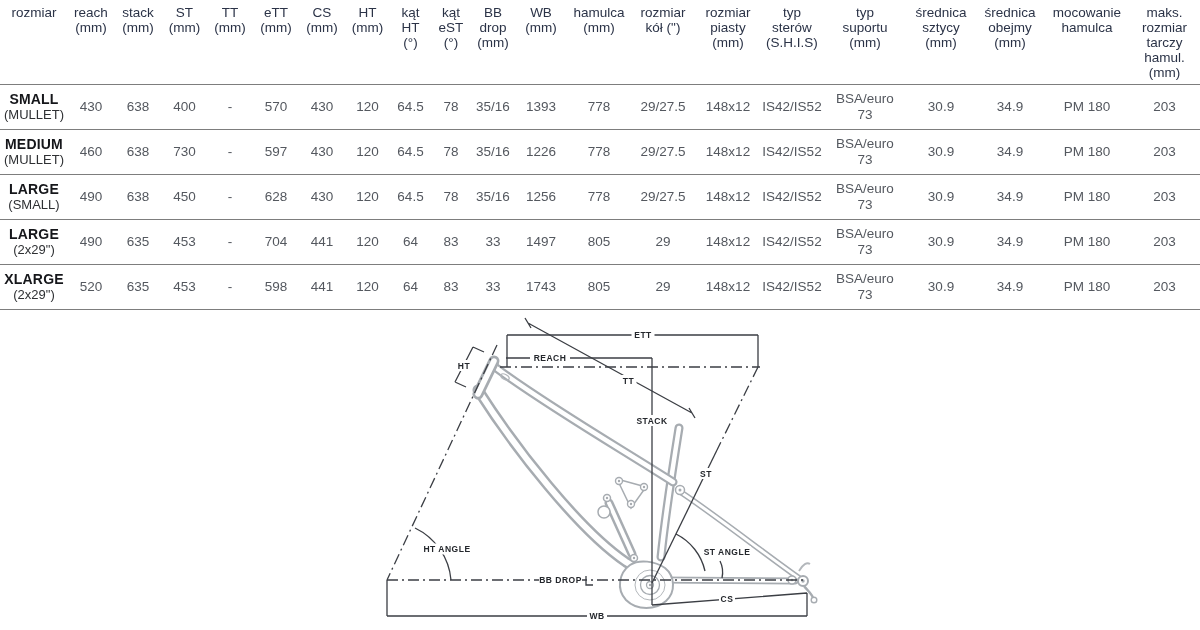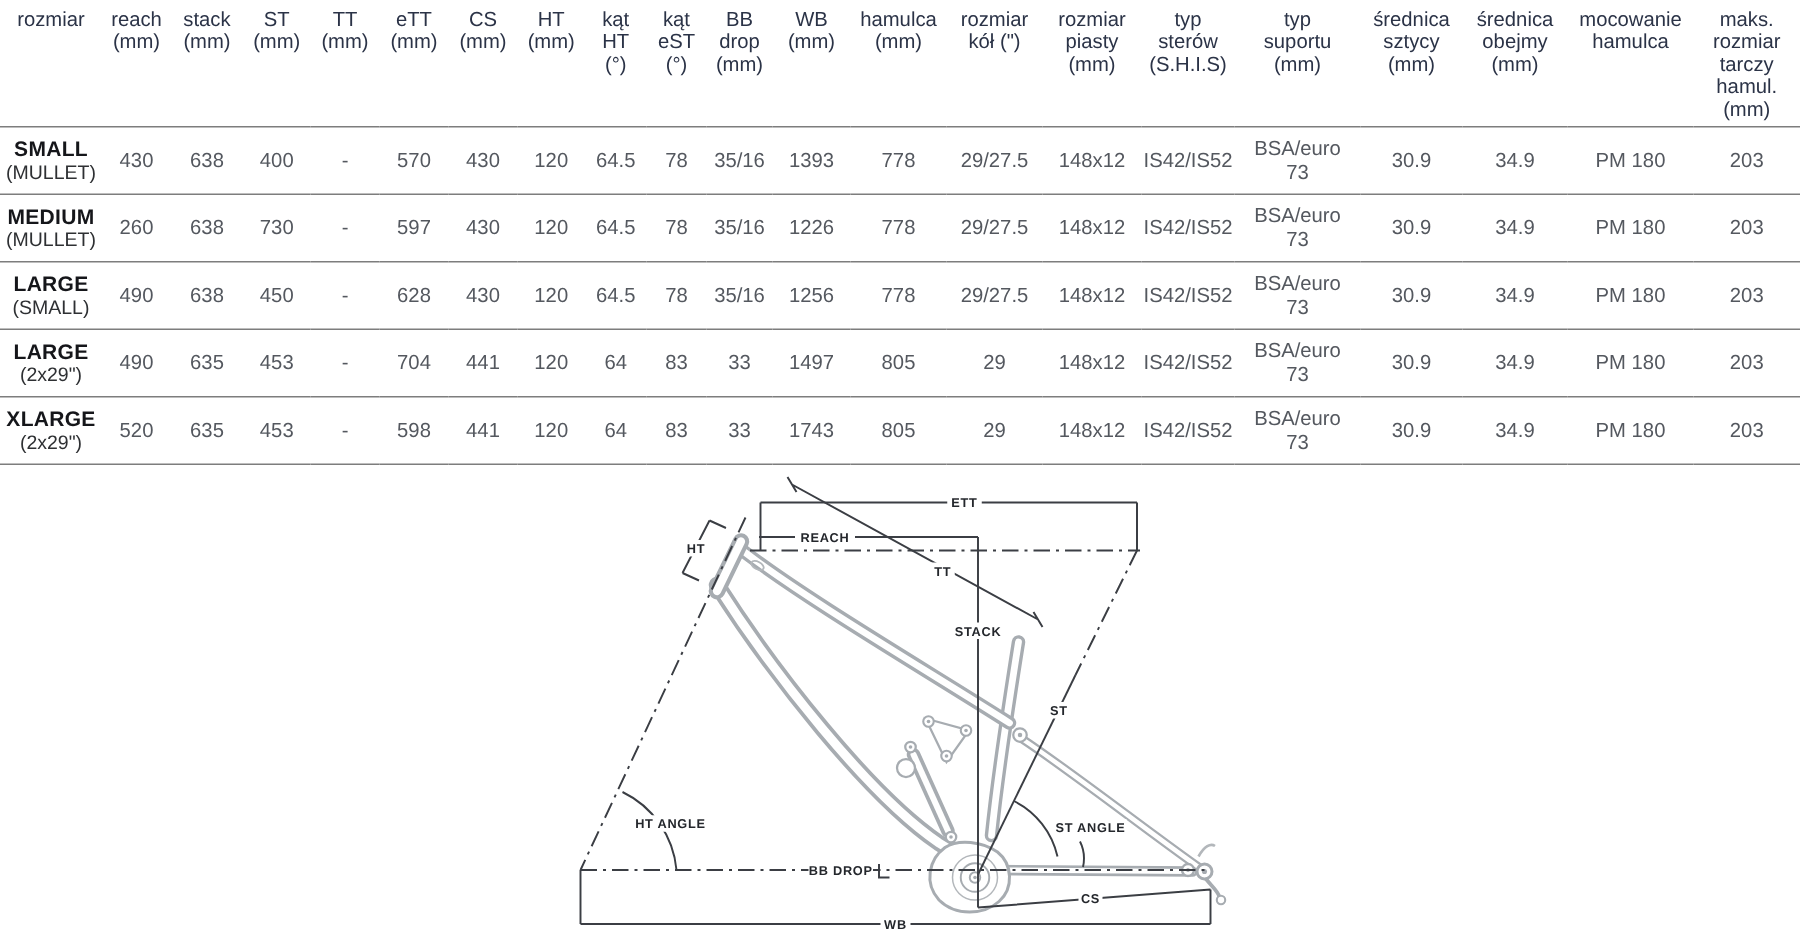--- a/index.html
+++ b/index.html
@@ -141,21 +141,21 @@
         <td>IS42/IS52</td>
         <td>BSA/euro
 73</td>
         <td>30.9</td>
         <td>34.9</td>
         <td>PM 180</td>
         <td>203</td>
       </tr>
       <tr>
         <td class="size-cell"><span class="size-name">MEDIUM</span><span class="size-variant">(MULLET)</span></td>
-        <td>260</td>
+        <td>460</td>
         <td>638</td>
         <td>730</td>
         <td>-</td>
         <td>597</td>
         <td>430</td>
         <td>120</td>
         <td>64.5</td>
         <td>78</td>
         <td>35/16</td>
         <td>1226</td>

